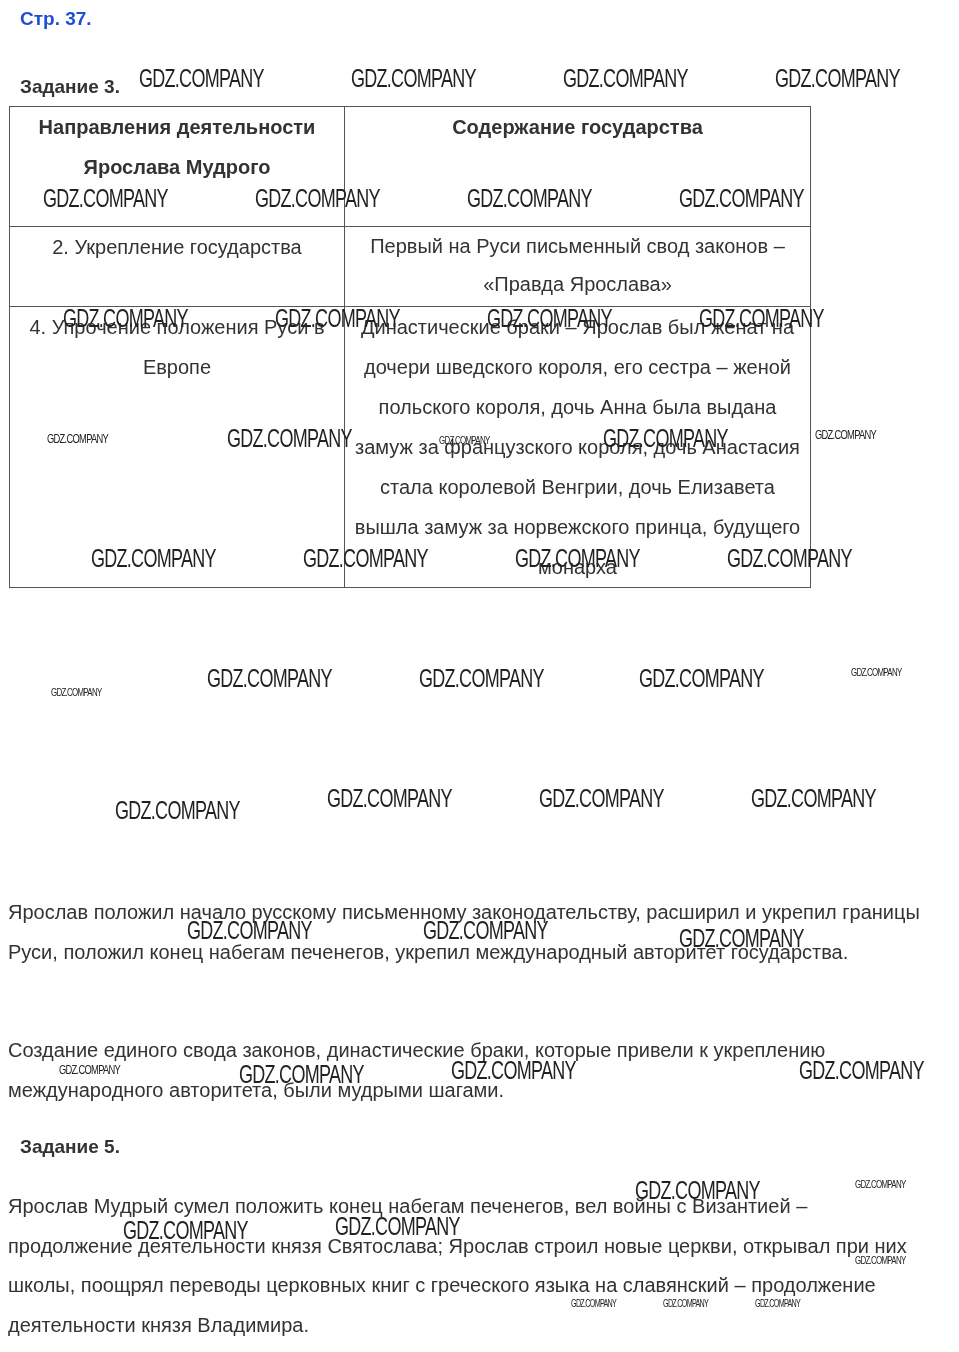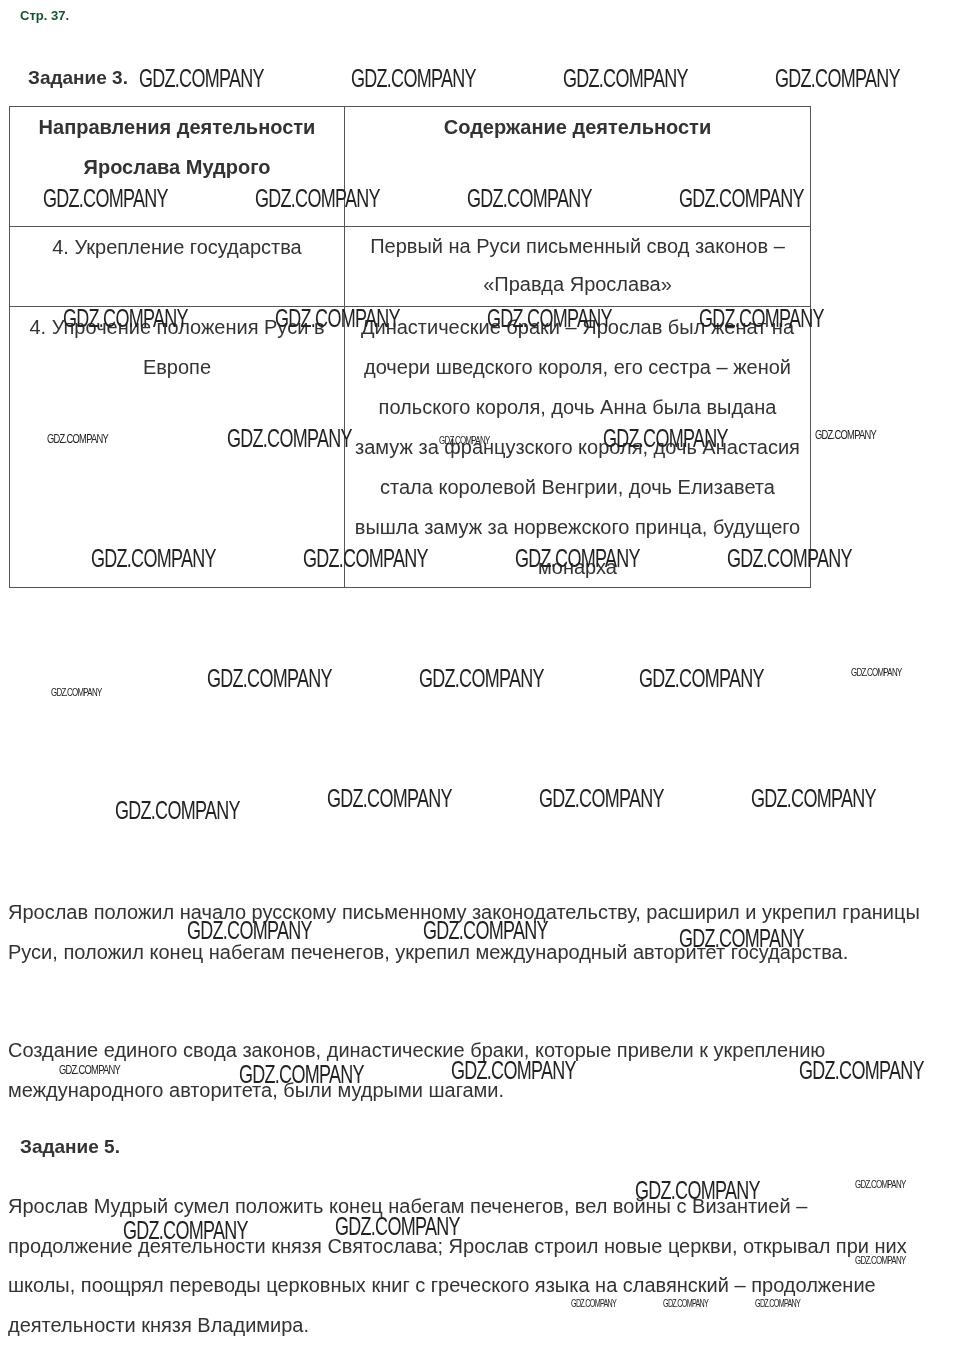--- a/index.html
+++ b/index.html
@@ -1,20 +1,20 @@
 <!DOCTYPE html>
 <html><head>
 <meta charset="utf-8">
 <style>
   html, body { margin: 0; padding: 0; background: #ffffff; }
   body {
     width: 959px; height: 1352px; position: relative; overflow: hidden;
     font-family: "Liberation Sans", sans-serif; color: #333333;
   }
-  .page-num { position: absolute; left: 20px; top: 8px; font-size: 13px; font-weight: bold; color: #14532d; }
+  .page-num { position: absolute; left: 20px; top: 8px; font-size: 19px; font-weight: bold; color: #1d4ed8; }
   .task-title { position: absolute; left: 20px; font-size: 19px; font-weight: bold; color: #333; }
   table.answer {
     position: absolute; left: 9px; top: 106px; width: 802px;
     border-collapse: collapse; table-layout: fixed;
   }
   table.answer td, table.answer th {
     border: 1px solid #555; vertical-align: top; text-align: center;
     font-size: 20px; line-height: 40px; padding: 0 6px; color: #333;
   }
   table.answer th { font-weight: bold; }
@@ -29,30 +29,30 @@
     white-space: nowrap; pointer-events: none;
   }
   .wm.big { font-size: 25px; }
   .wm.small { font-size: 13px; }
 </style>
 </head>
 <body>
 
 <div class="page-num">Стр. 37.</div>
 
-<div class="task-title" style="top:67px;margin-left:8px;">Задание 3.</div>
+<div class="task-title" style="top:76px;">Задание 3.</div>
 
 <table class="answer">
   <tbody>
       <tr style="height:120px;">
     <th class="col1">Направления деятельности Ярослава Мудрого</th>
-    <th>Содержание деятельности</th>
+    <th>Содержание государства</th>
   </tr>
   <tr style="height:80px;">
-    <td>4. Укрепление государства</td>
+    <td>2. Укрепление государства</td>
     <td style="line-height:38px;">Первый на Руси письменный свод законов – «Правда Ярослава»</td>
   </tr>
   <tr style="height:239px;">
     <td>4. Упрочение положения Руси в Европе</td>
     <td>Династические браки – Ярослав был женат на дочери шведского короля, его сестра – женой польского короля, дочь Анна была выдана замуж за французского короля, дочь Анастасия стала королевой Венгрии, дочь Елизавета вышла замуж за норвежского принца, будущего монарха</td>
   </tr>
 </tbody>
   </table>
 
 <div class="para" style="top:893px;">Ярослав положил начало русскому письменному законодательству, расширил и укрепил границы Руси, положил конец набегам печенегов, укрепил международный авторитет государства.</div>

